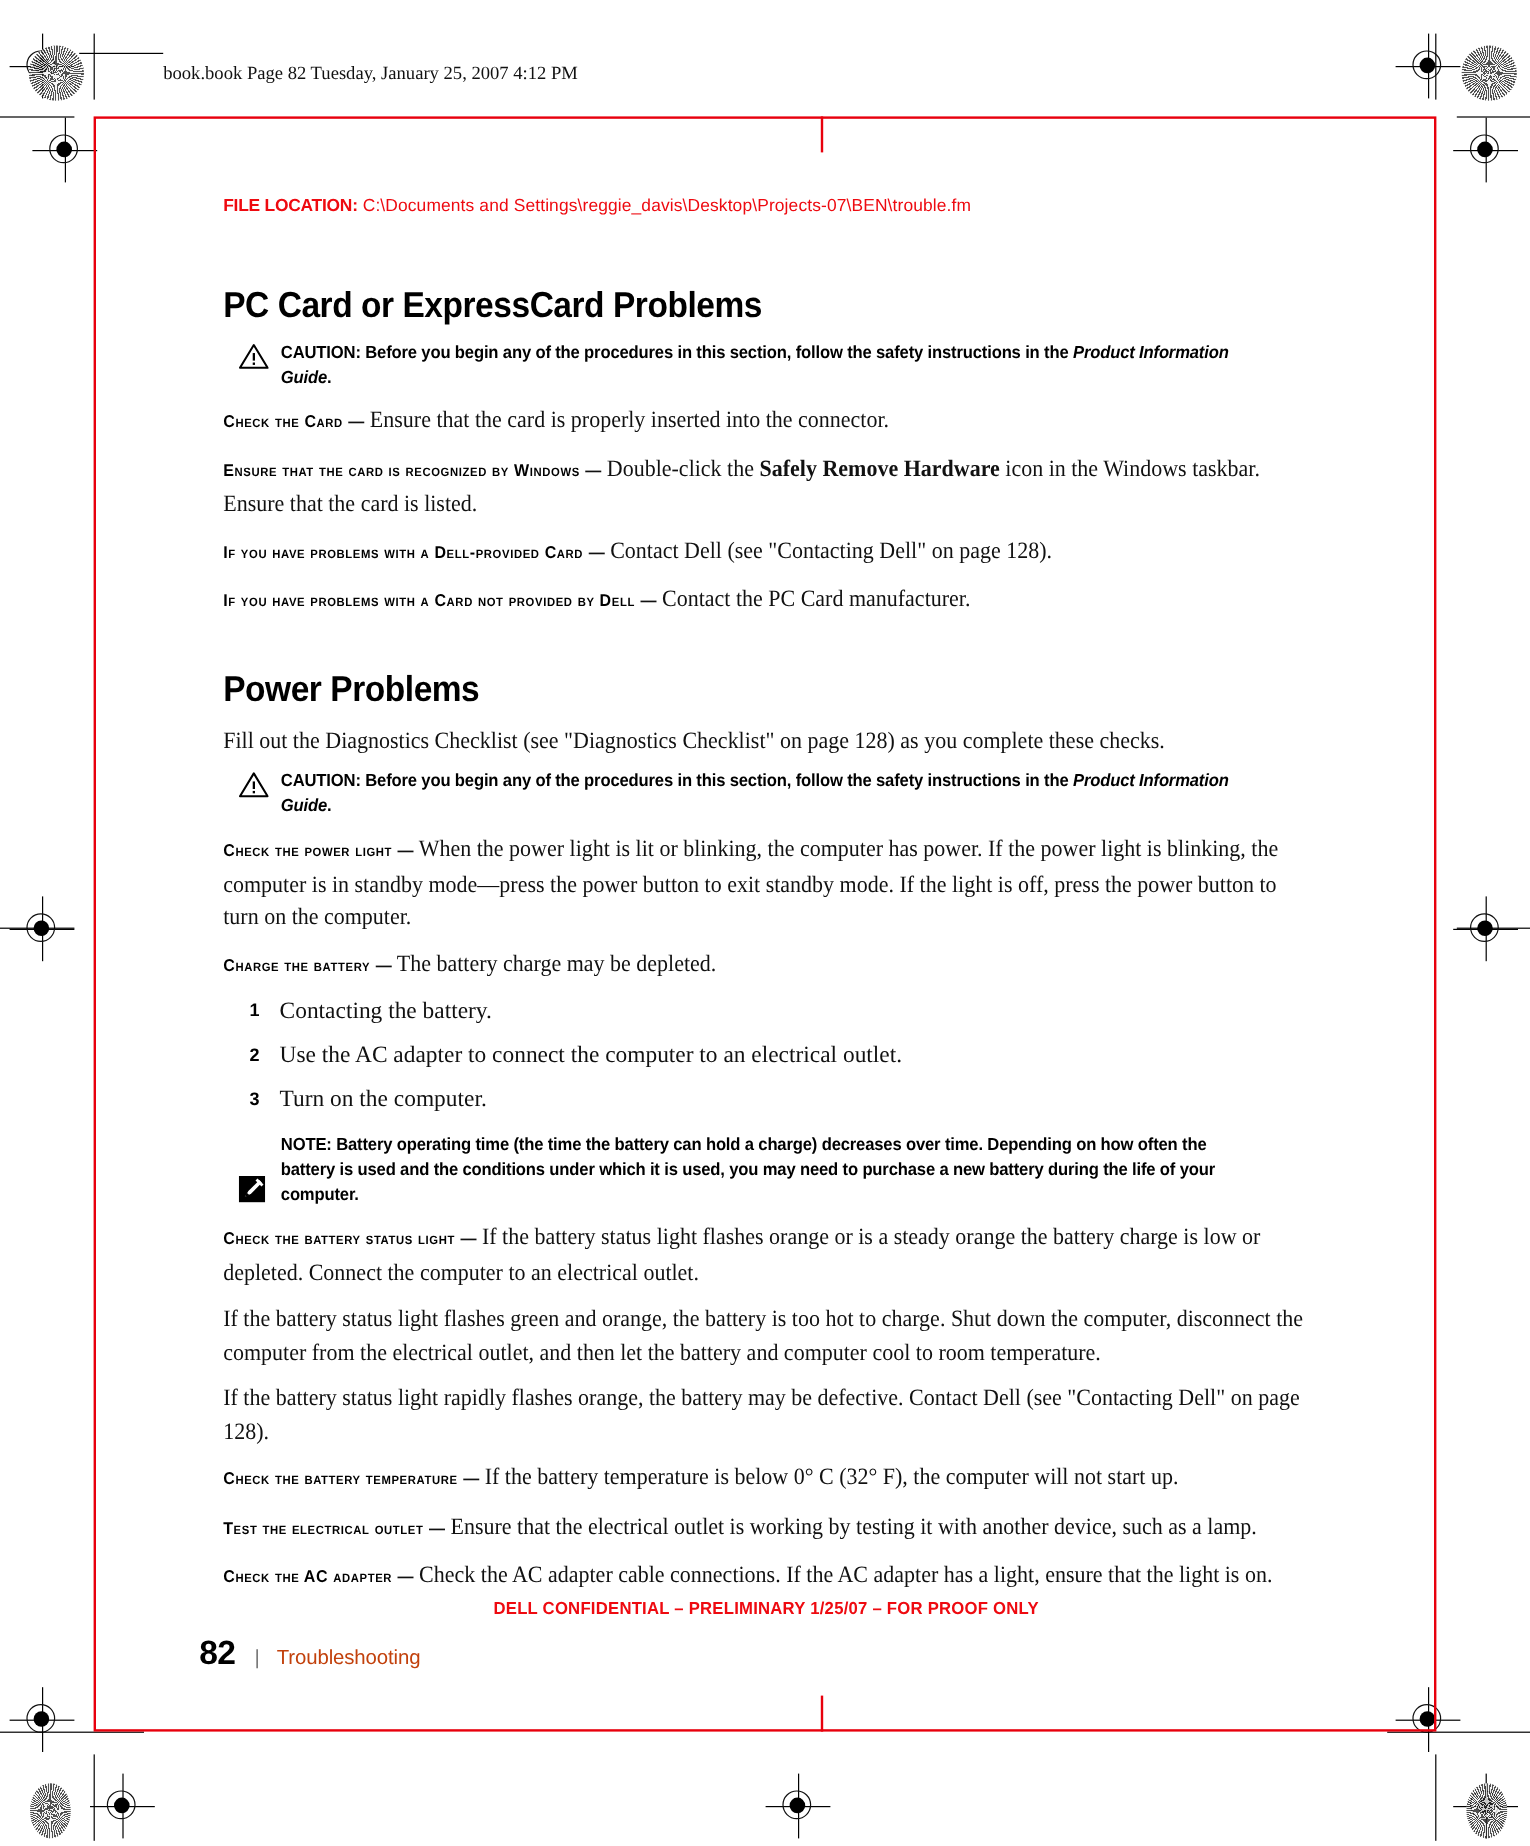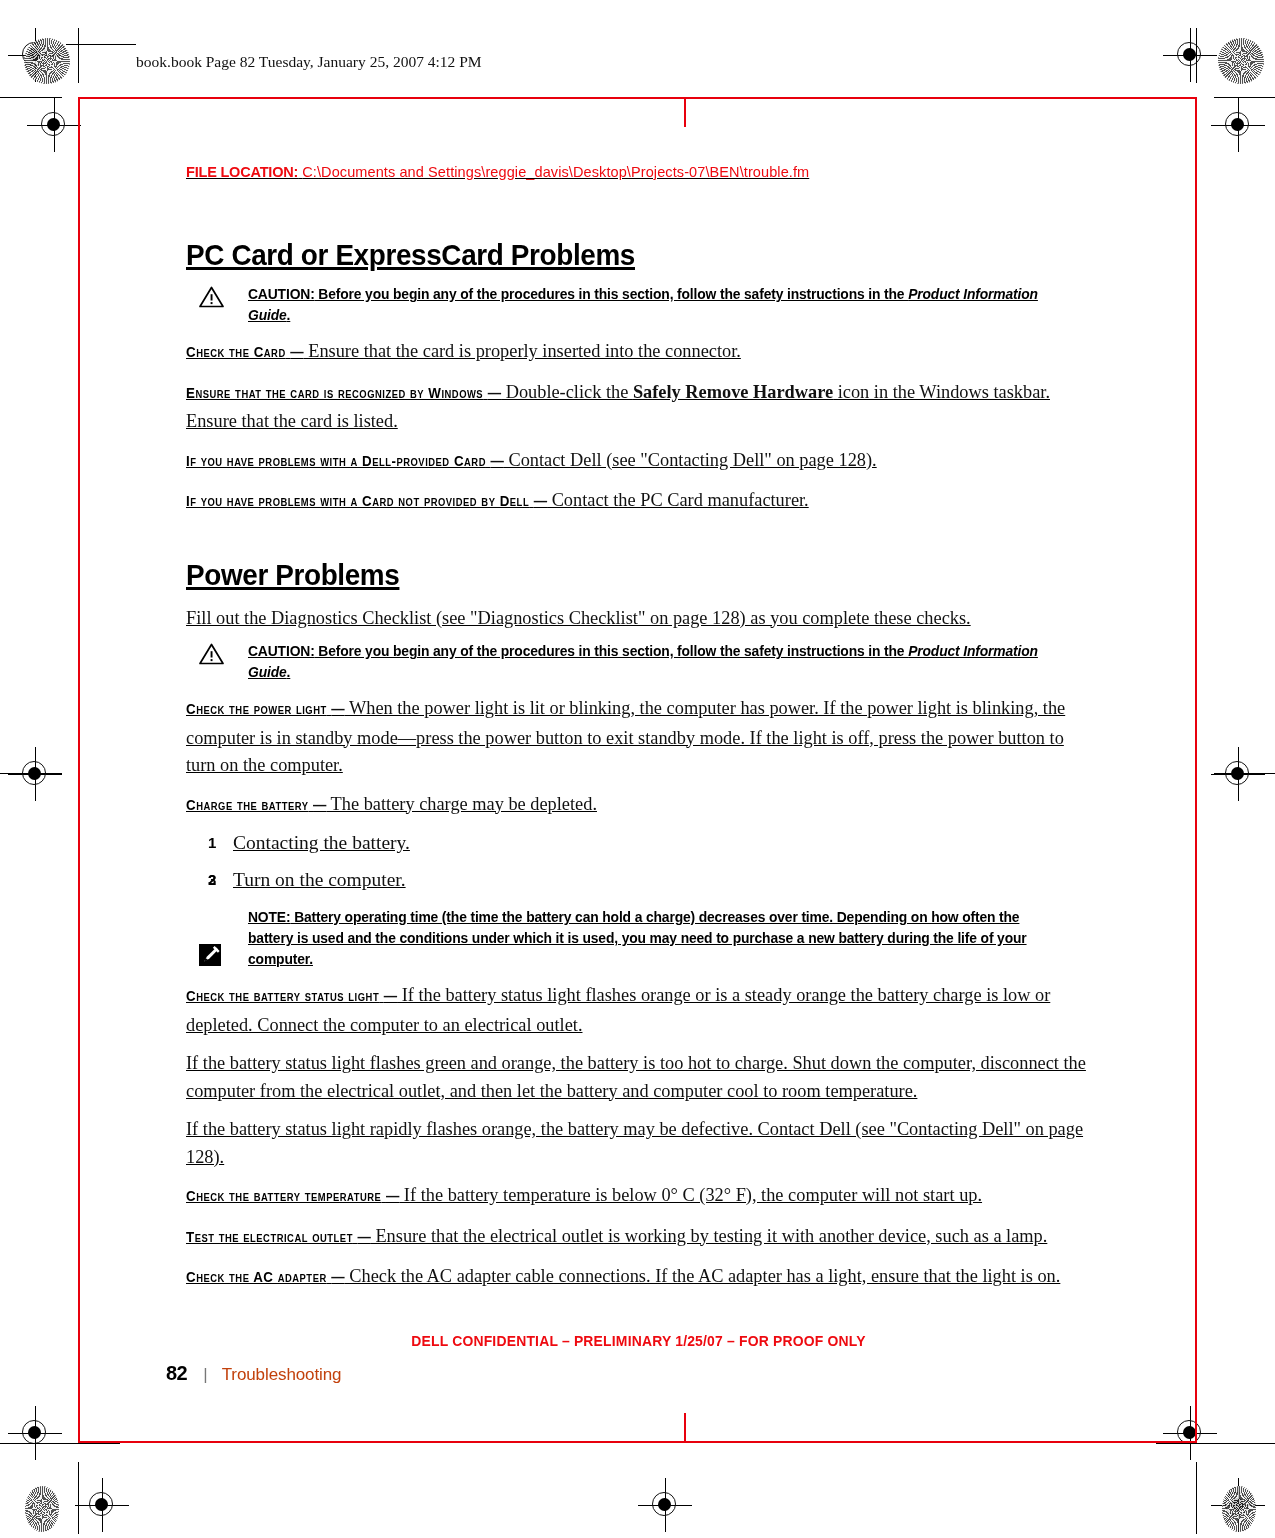--- a/index.html
+++ b/index.html
@@ -97,21 +97,20 @@
     height: 1.3px;
     background: #000;
   }
 
   
   .page {
     position: absolute;
     left: 186px;
     top: 150px;
     width: 905px;
-    text-decoration: underline;
   }
 
   .file-location {
     color: #ee0a10;
     font-family: "Liberation Sans", sans-serif;
     font-size: 14.5px;
     letter-spacing: 0.1px;
     margin-top: 14px;
     margin-bottom: 0;
     white-space: nowrap;
@@ -134,21 +133,20 @@
   h1.chapter-head.second {
     margin-top: 42px;
   }
 
   
   .admon {
     display: flex;
     align-items: flex-start;
     margin: 10px 0 6px 0;
     padding-left: 13px;
-    gap: 14px;
   }
   .admon .ico {
     flex: 0 0 auto;
     width: 26px;
     margin-right: 9px;
     padding-top: 2px;
   }
   .admon .body {
     font-family: "Liberation Sans", sans-serif;
     font-weight: bold;
@@ -234,21 +232,21 @@
   .folio {
     position: absolute;
     left: 166px;
     top: 1362px;
     display: flex;
     align-items: baseline;
     font-family: "Liberation Sans", sans-serif;
   }
   .folio .pagenum {
     font-weight: bold;
-    font-size: 20px;
+    font-size: 28px;
     color: #000;
     letter-spacing: -0.5px;
   }
   .folio .bar {
     color: #777;
     font-size: 17px;
     margin: 0 14px 0 16px;
   }
   .folio .sect {
     font-size: 17px;
@@ -423,20 +421,21 @@
     <span class="emdash">—</span><span> The battery charge may be depleted.</span>
   </p>
 
   <ol class="steps">
     <li>
       <span class="num">1</span>
       <span>Contacting the battery.</span>
     </li>
     <li>
       <span class="num">2</span>
+      <span>Use the AC adapter to connect the computer to an electrical outlet.</span>
     </li>
     <li>
       <span class="num">3</span>
       <span>Turn on the computer.</span>
     </li>
   </ol>
 
   <div class="admon" style="margin-top:14px;align-items:flex-end;">
     <div class="ico">
       <svg width="22" height="22" viewBox="0 0 22 22" aria-hidden="true">

